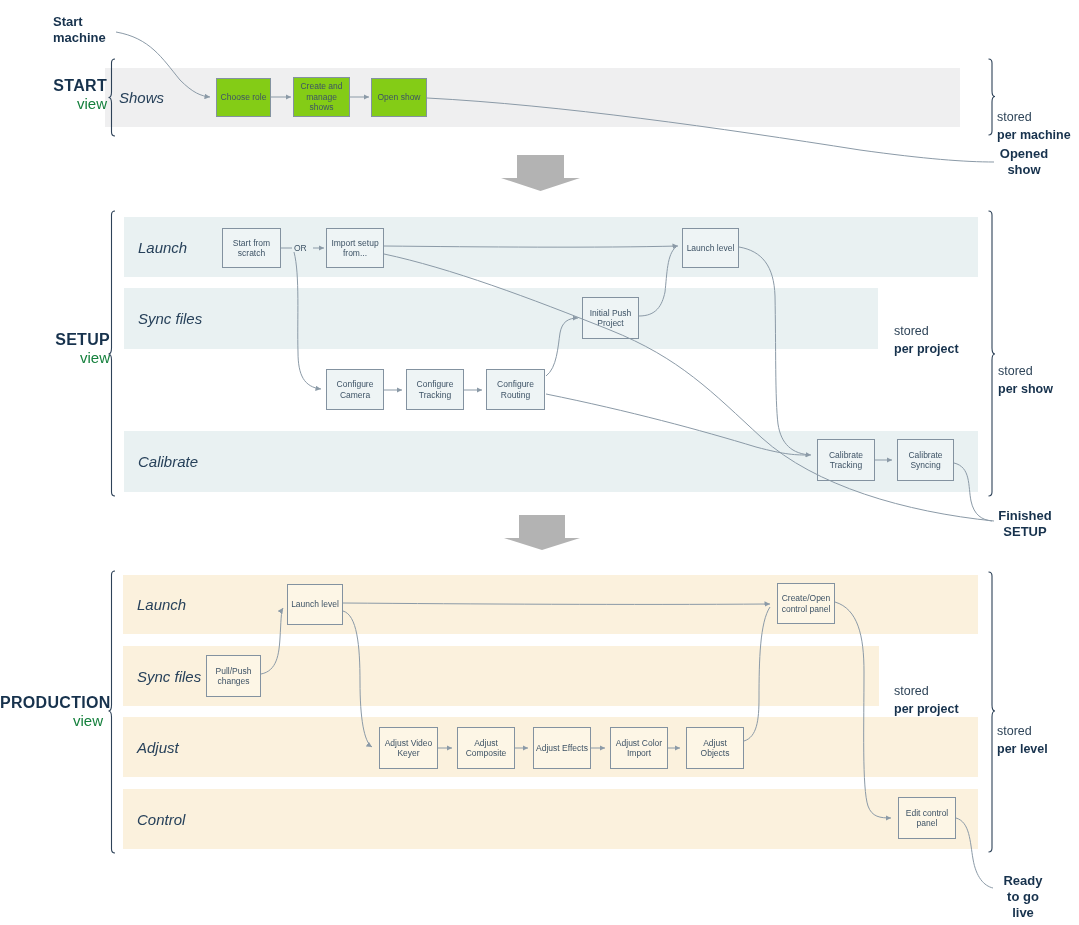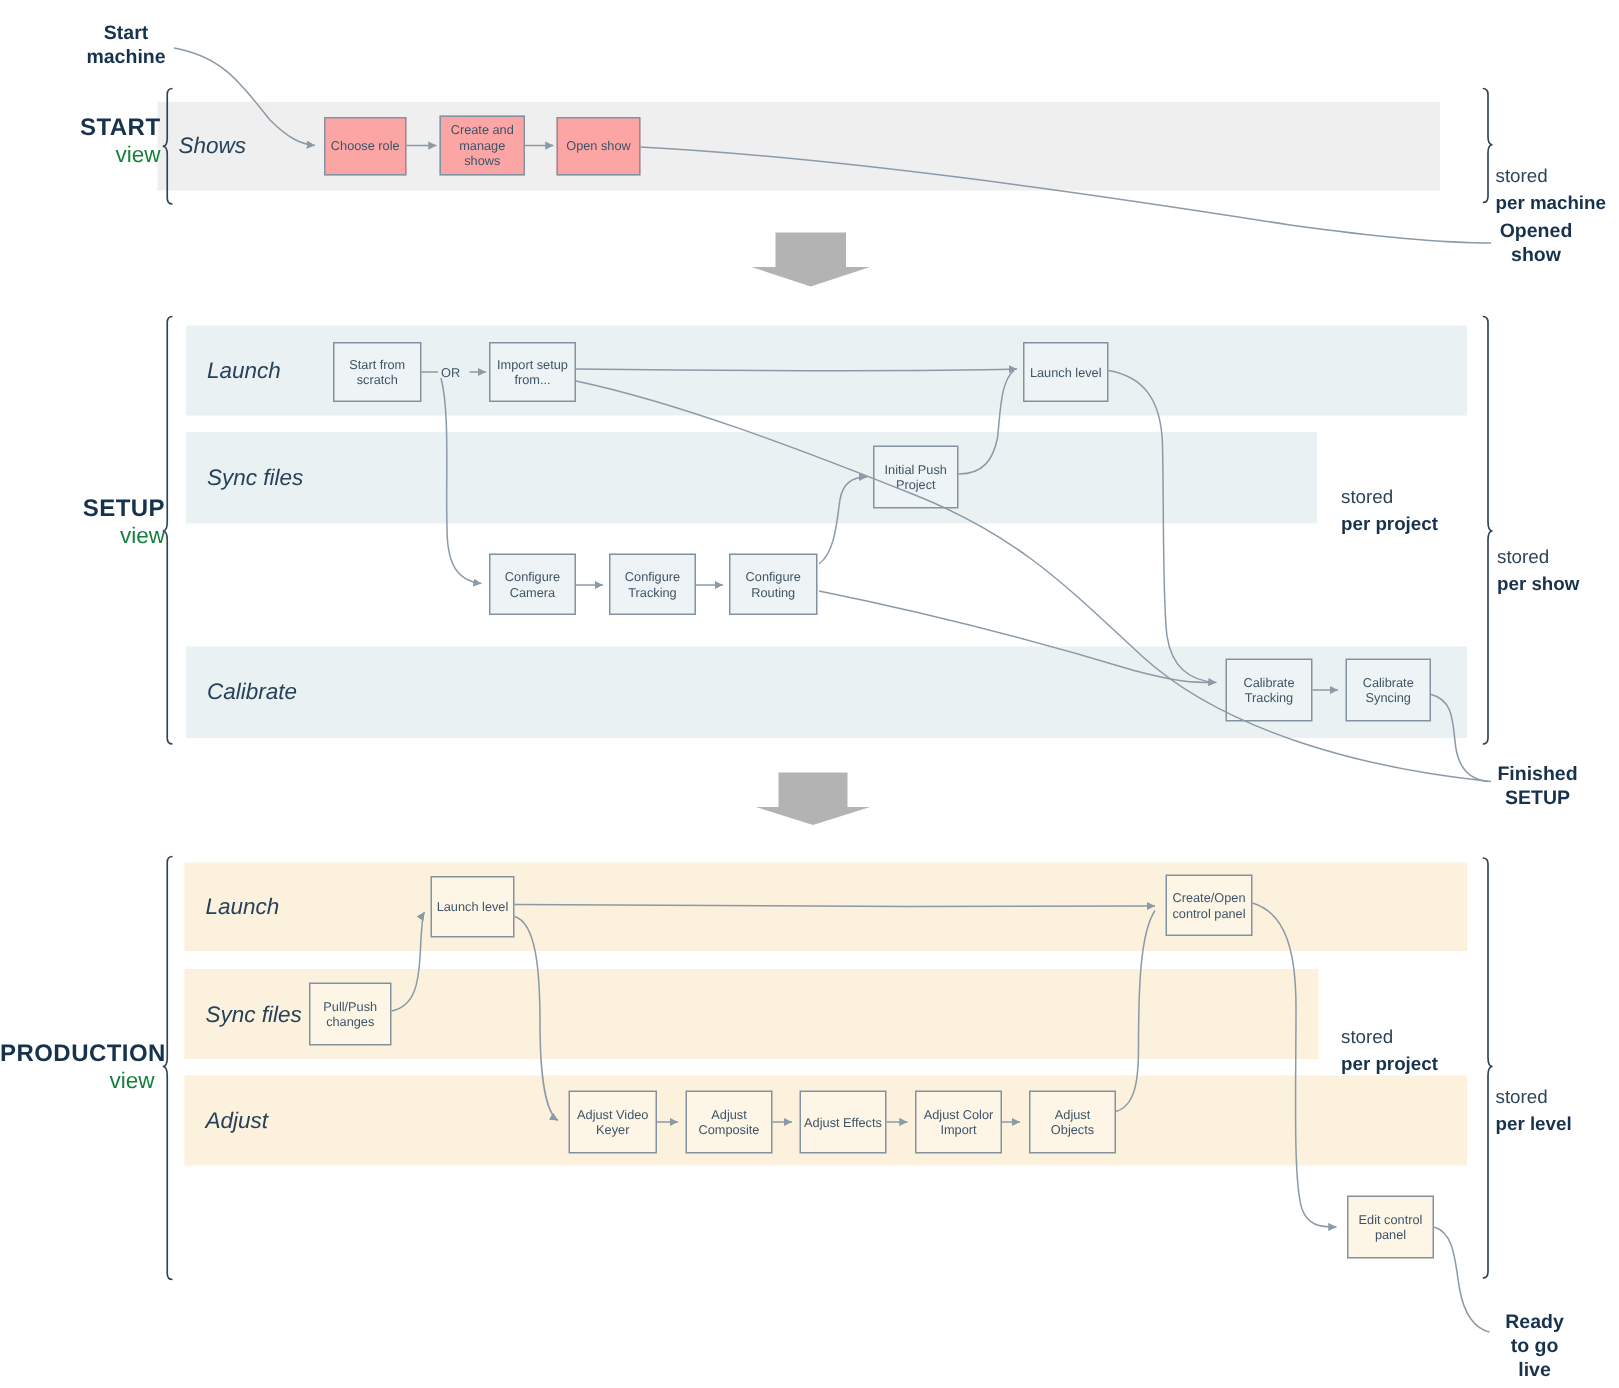--- a/index.html
+++ b/index.html
@@ -8,35 +8,35 @@
 
   .lane{position:absolute;display:flex;align-items:center;z-index:1;}
   .lane-gray{background:#efeff0;}
   .lane-blue{background:#e9f1f2;}
   .lane-cream{background:#fbf1dd;}
   .lane-label{font-style:italic;font-size:15px;color:#27415a;padding-left:14px;white-space:nowrap;}
 
   .box{position:absolute;display:flex;align-items:center;justify-content:center;
        text-align:center;font-size:8.5px;line-height:10.5px;color:#3e5366;
        border:1.2px solid #8392a0;box-sizing:border-box;padding:1px;z-index:2;}
-  .box-gray{background:#fca5a5;}
+  .box-gray{background:#84cc16;}
   .box-blue{background:#eef4f5;}
   .box-cream{background:#fdf6e6;}
 
   svg.overlay{position:absolute;left:0;top:0;z-index:3;pointer-events:none;}
 
   .view-label{position:absolute;text-align:right;z-index:4;}
   .view-name{font-weight:bold;font-size:16px;color:#17324d;line-height:19px;letter-spacing:.3px;}
   .view-sub{font-size:15px;color:#15803d;line-height:18px;}
 
   .stored{position:absolute;font-size:12.5px;line-height:18px;color:#2e4458;z-index:4;white-space:nowrap;margin-top:24px;}
   .stored .scope{font-weight:bold;color:#17324d;display:block;}
 
   .annot{position:absolute;font-weight:bold;font-size:13px;line-height:16px;color:#17324d;z-index:4;}
-  .annot.right-align{text-align:center;}
+  .annot.right-align{text-align:left;}
   .annot.center{text-align:center;}
 
   .or-label{position:absolute;font-size:8.5px;color:#3e5366;z-index:2;}
 </style>
 </head>
 <body>
 
 <div class="stage">
 
   <div class="lane lane-gray" style="left:105px;top:68px;width:855px;height:59px">
@@ -54,20 +54,23 @@
   </div>
 
   <div class="lane lane-cream" style="left:123px;top:575px;width:855px;height:59px">
     <span class="lane-label">Launch</span>
   </div>
   <div class="lane lane-cream" style="left:123px;top:646px;width:756px;height:60px">
     <span class="lane-label">Sync files</span>
   </div>
   <div class="lane lane-cream" style="left:123px;top:717px;width:855px;height:60px">
     <span class="lane-label">Adjust</span>
+  </div>
+  <div class="lane lane-cream" style="left:123px;top:789px;width:855px;height:60px">
+    <span class="lane-label">Control</span>
   </div>
 
   <div class="box box-gray" style="left:216px;top:78px;width:55px;height:39px">Choose role</div>
   <div class="box box-gray" style="left:293px;top:77px;width:57px;height:40px">Create and manage shows</div>
   <div class="box box-gray" style="left:371px;top:78px;width:56px;height:39px">Open show</div>
 
   <div class="box box-blue" style="left:222px;top:228px;width:59px;height:40px">Start from scratch</div>
   <div class="box box-blue" style="left:326px;top:228px;width:58px;height:40px">Import setup from...</div>
   <div class="box box-blue" style="left:682px;top:228px;width:57px;height:40px">Launch level</div>
   <div class="box box-blue" style="left:582px;top:297px;width:57px;height:42px">Initial Push Project</div>

